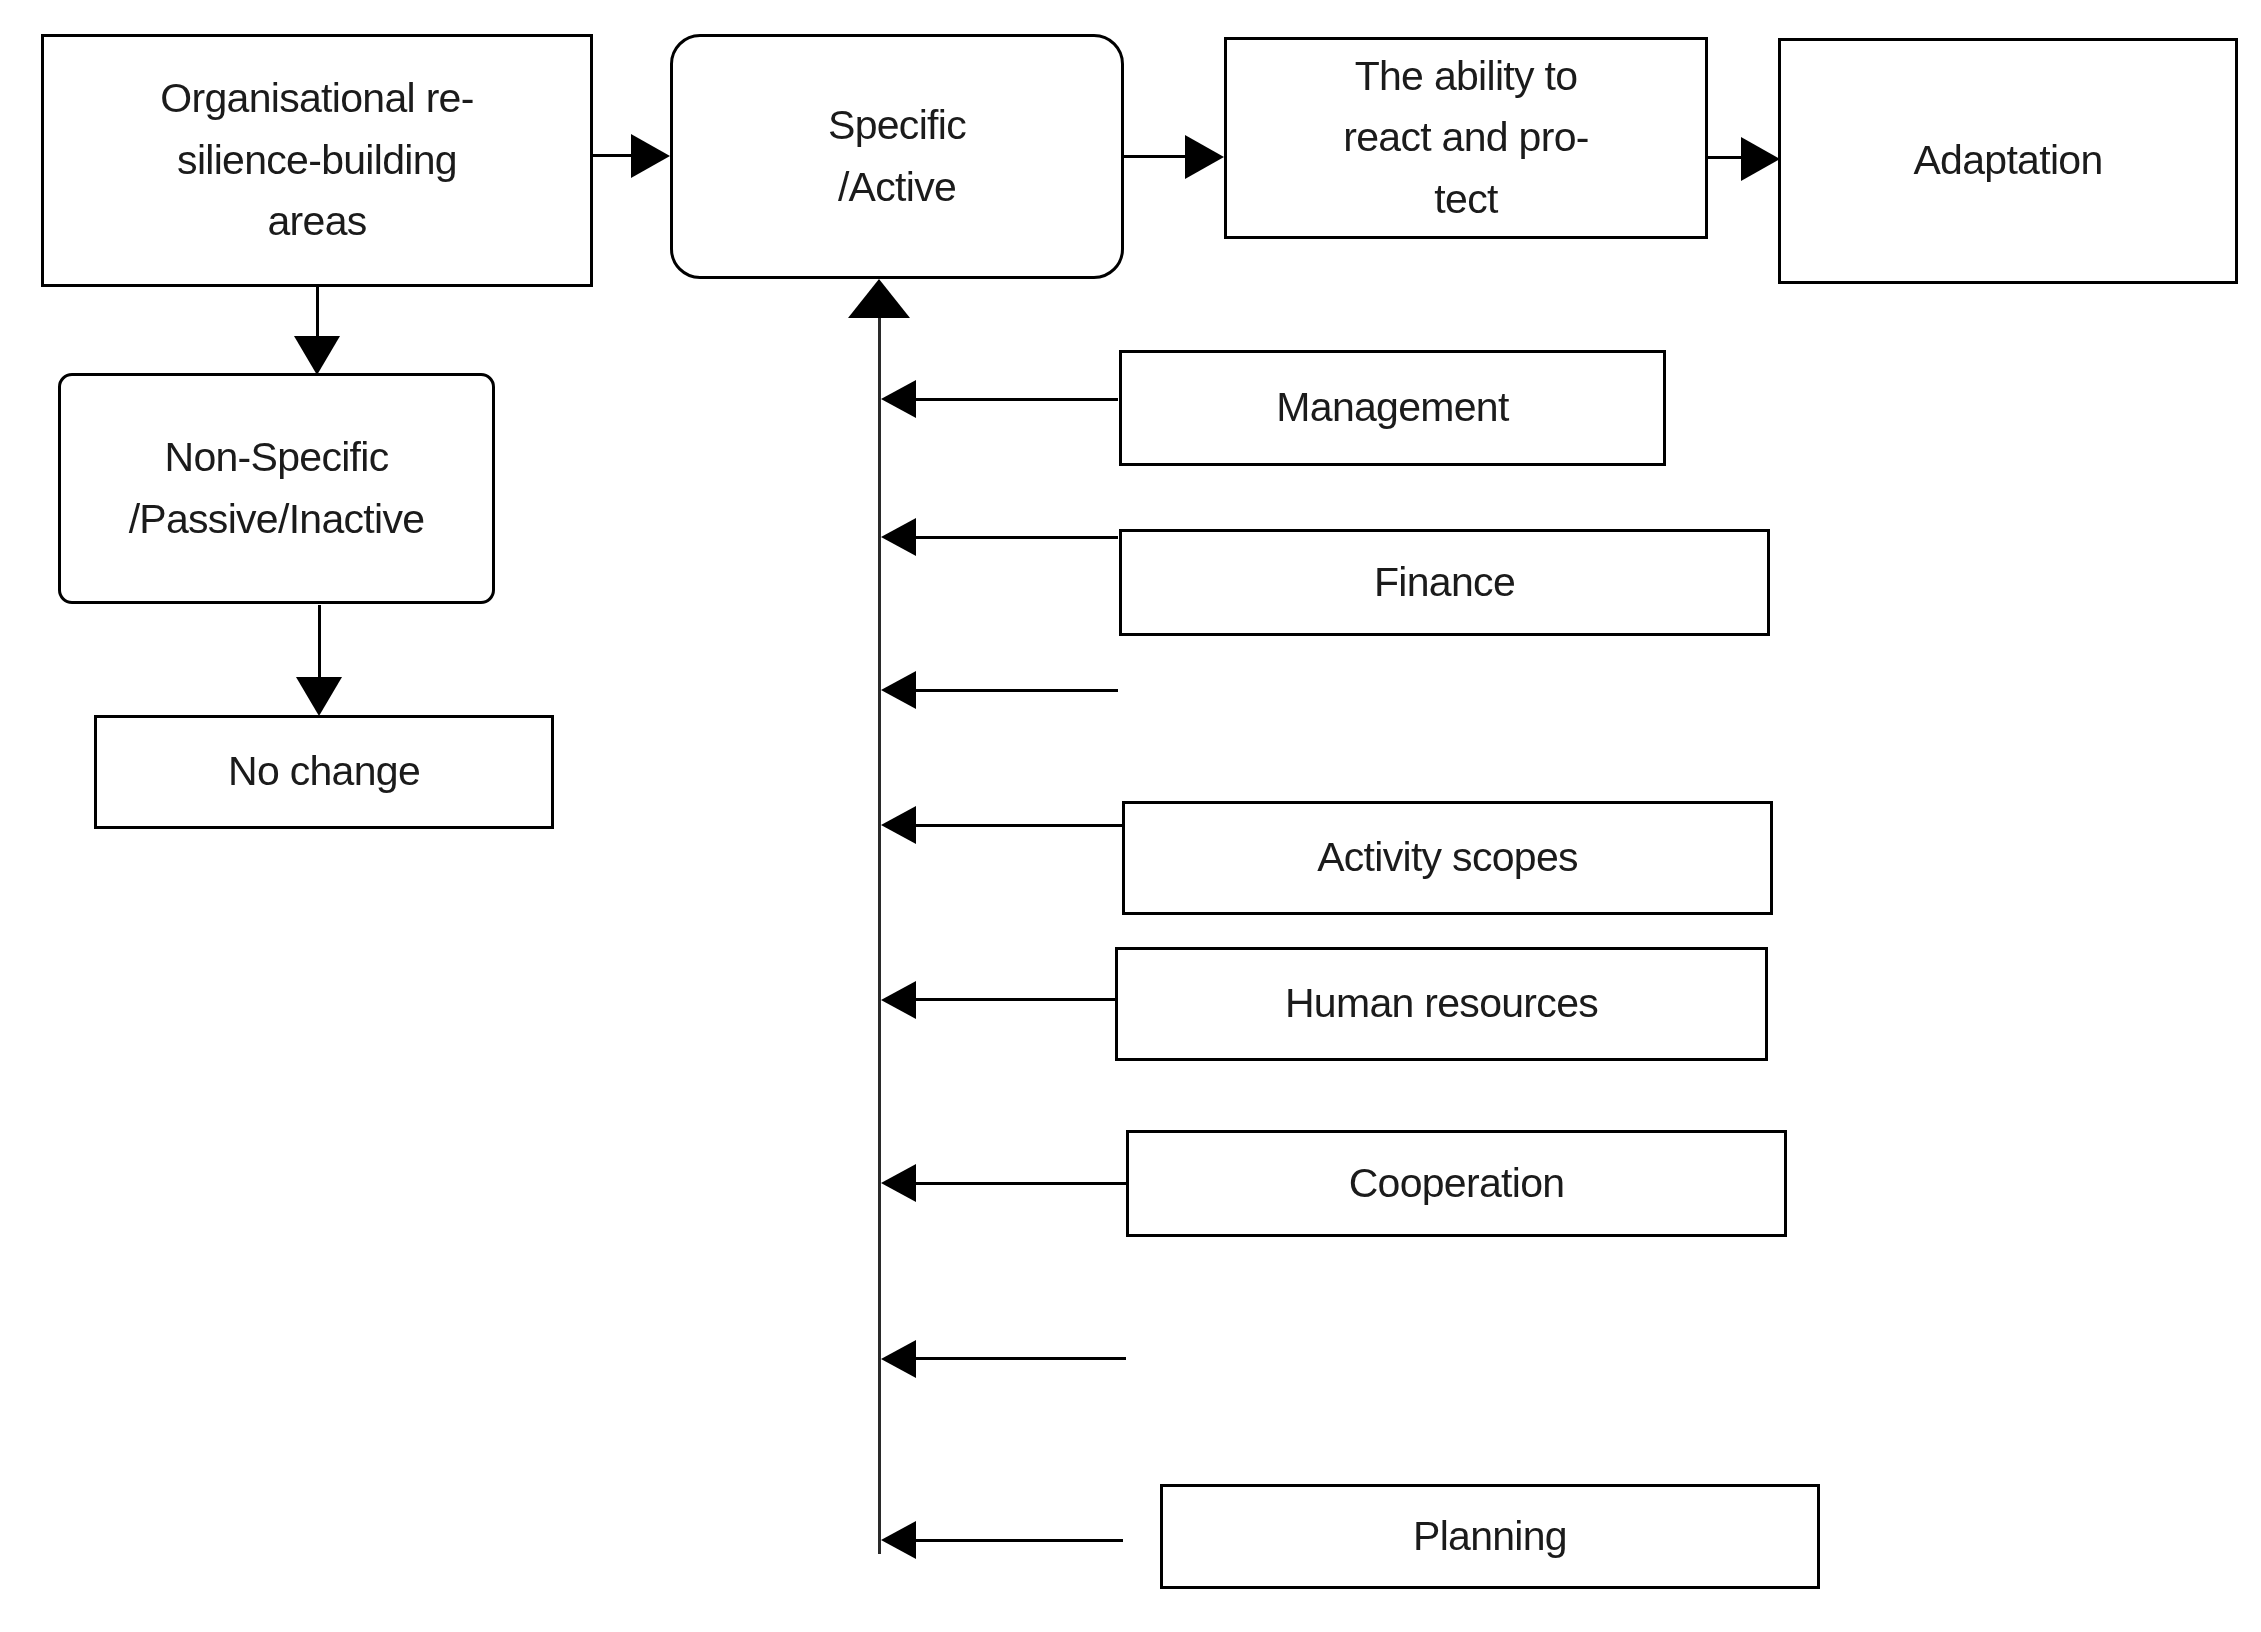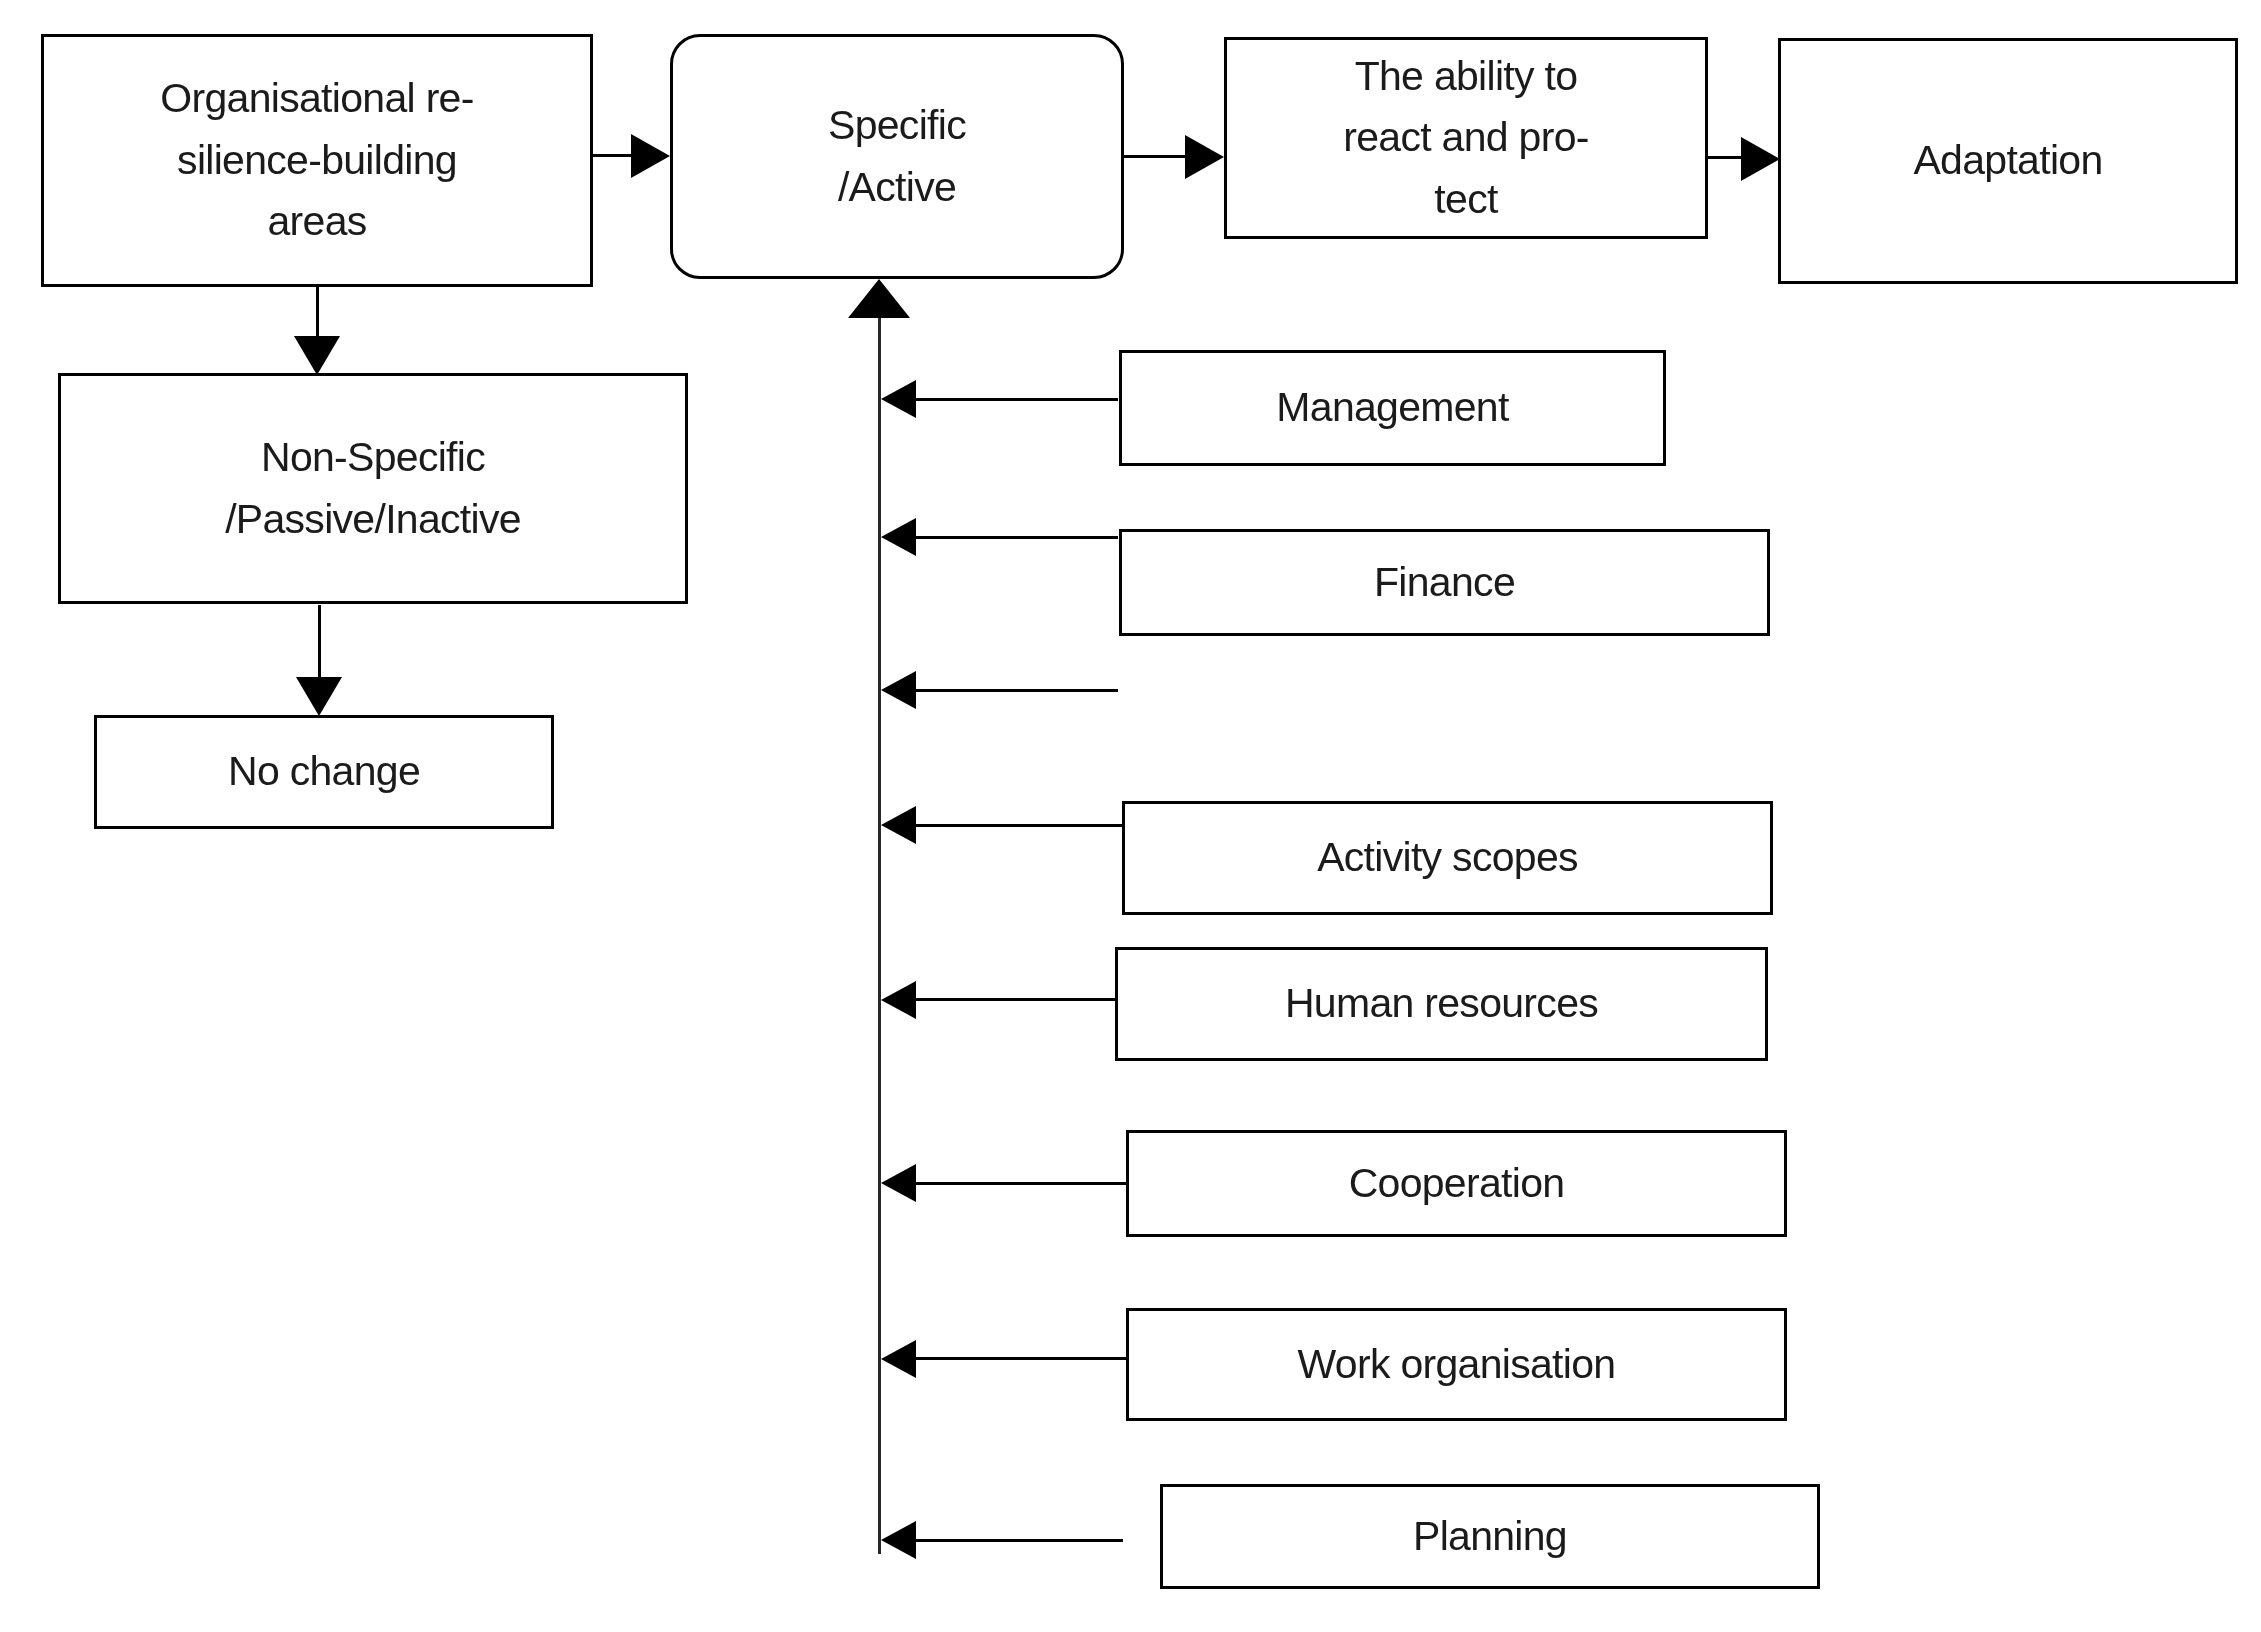--- a/index.html
+++ b/index.html
@@ -25,21 +25,21 @@
     line-height: 1.5;
     letter-spacing: -0.7px;
     color: #1b1b1b;
   }
   
   #box-a { left: 41px;   top: 34px; width: 552px; height: 253px; }
   #box-b { left: 670px;  top: 34px; width: 454px; height: 245px; border-radius: 30px; }
   #box-c { left: 1224px; top: 37px; width: 484px; height: 202px; }
   #box-f { left: 1778px; top: 38px; width: 460px; height: 246px; }
   
-  #box-d { left: 58px;  top: 373px;  width: 630px; height: 231px; }
+  #box-d { left: 58px;  top: 373px;  width: 437px; height: 231px; border-radius: 14px; }
   #box-e { left: 94px; top: 715px; width: 460px; height: 114px; }
   
   #area-0 { left: 1119px; top: 350px;  width: 547px; height: 116px; text-align: center; }
   #area-1 { left: 1119px; top: 481px;  width: 651px; height: 107px; margin-top: 48px; }
   #area-2 { left: 1119px; top: 631px;  width: 651px; height: 114px; }
   #area-3 { left: 1122px; top: 777px; width: 651px; height: 114px; margin-top: 24px; }
   #area-4 { left: 1115px; top: 947px; width: 653px; height: 114px; }
   #area-5 { left: 1126px; top: 1130px; width: 661px; height: 107px; }
   #area-6 { left: 1126px; top: 1308px; width: 661px; height: 113px; }
   #area-7 { left: 1160px; top: 1484px; width: 660px; height: 105px; }
@@ -72,21 +72,20 @@
 
   <div class="node" id="box-d">Non-Specific
 /Passive/Inactive</div>
   <div class="node" id="box-e">No change</div>
 
   <div class="node" id="area-0">Management</div>
   <div class="node" id="area-1">Finance</div>
   <div class="node" id="area-3">Activity scopes</div>
   <div class="node" id="area-4">Human resources</div>
   <div class="node" id="area-5">Cooperation</div>
-  <div class="node" id="area-6">Work organisation</div>
   <div class="node" id="area-7">Planning</div>
 
   <div class="hline" style="left:593px; top:154px; width:39px;"></div>
   <div class="head head-right" style="left:631px; top:134px;"></div>
 
   <div class="hline" style="left:1123px; top:155px; width:63px;"></div>
   <div class="head head-right" style="left:1185px; top:135px;"></div>
 
   <div class="hline" style="left:1708px; top:156px; width:34px;"></div>
   <div class="head head-right" style="left:1741px; top:137px;"></div>

